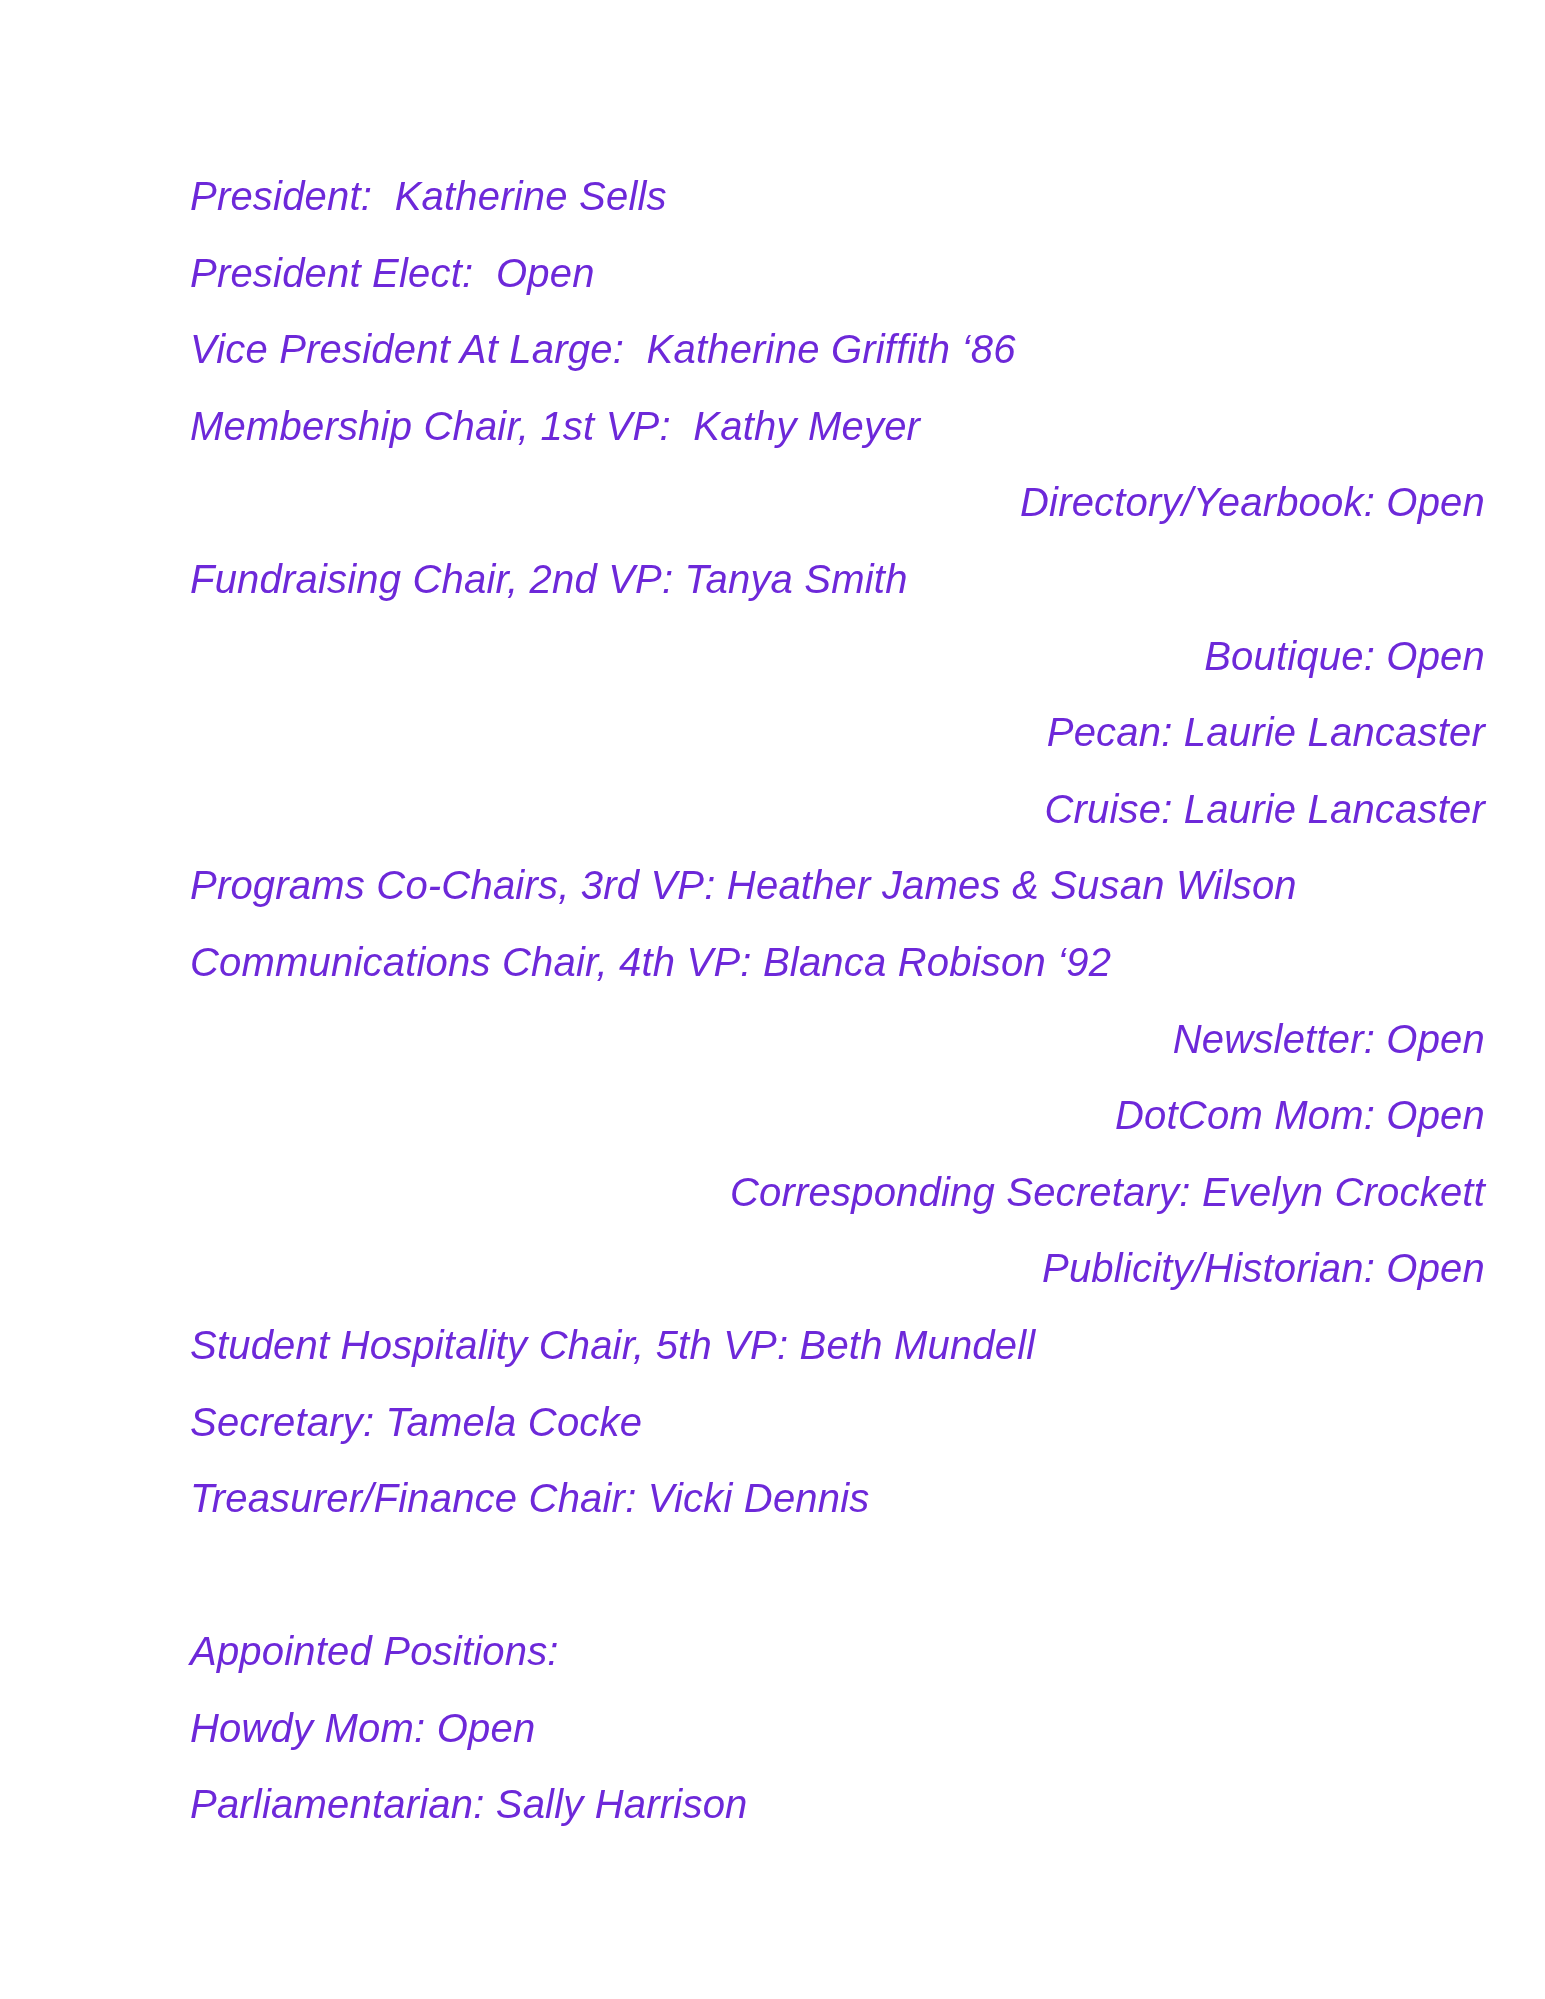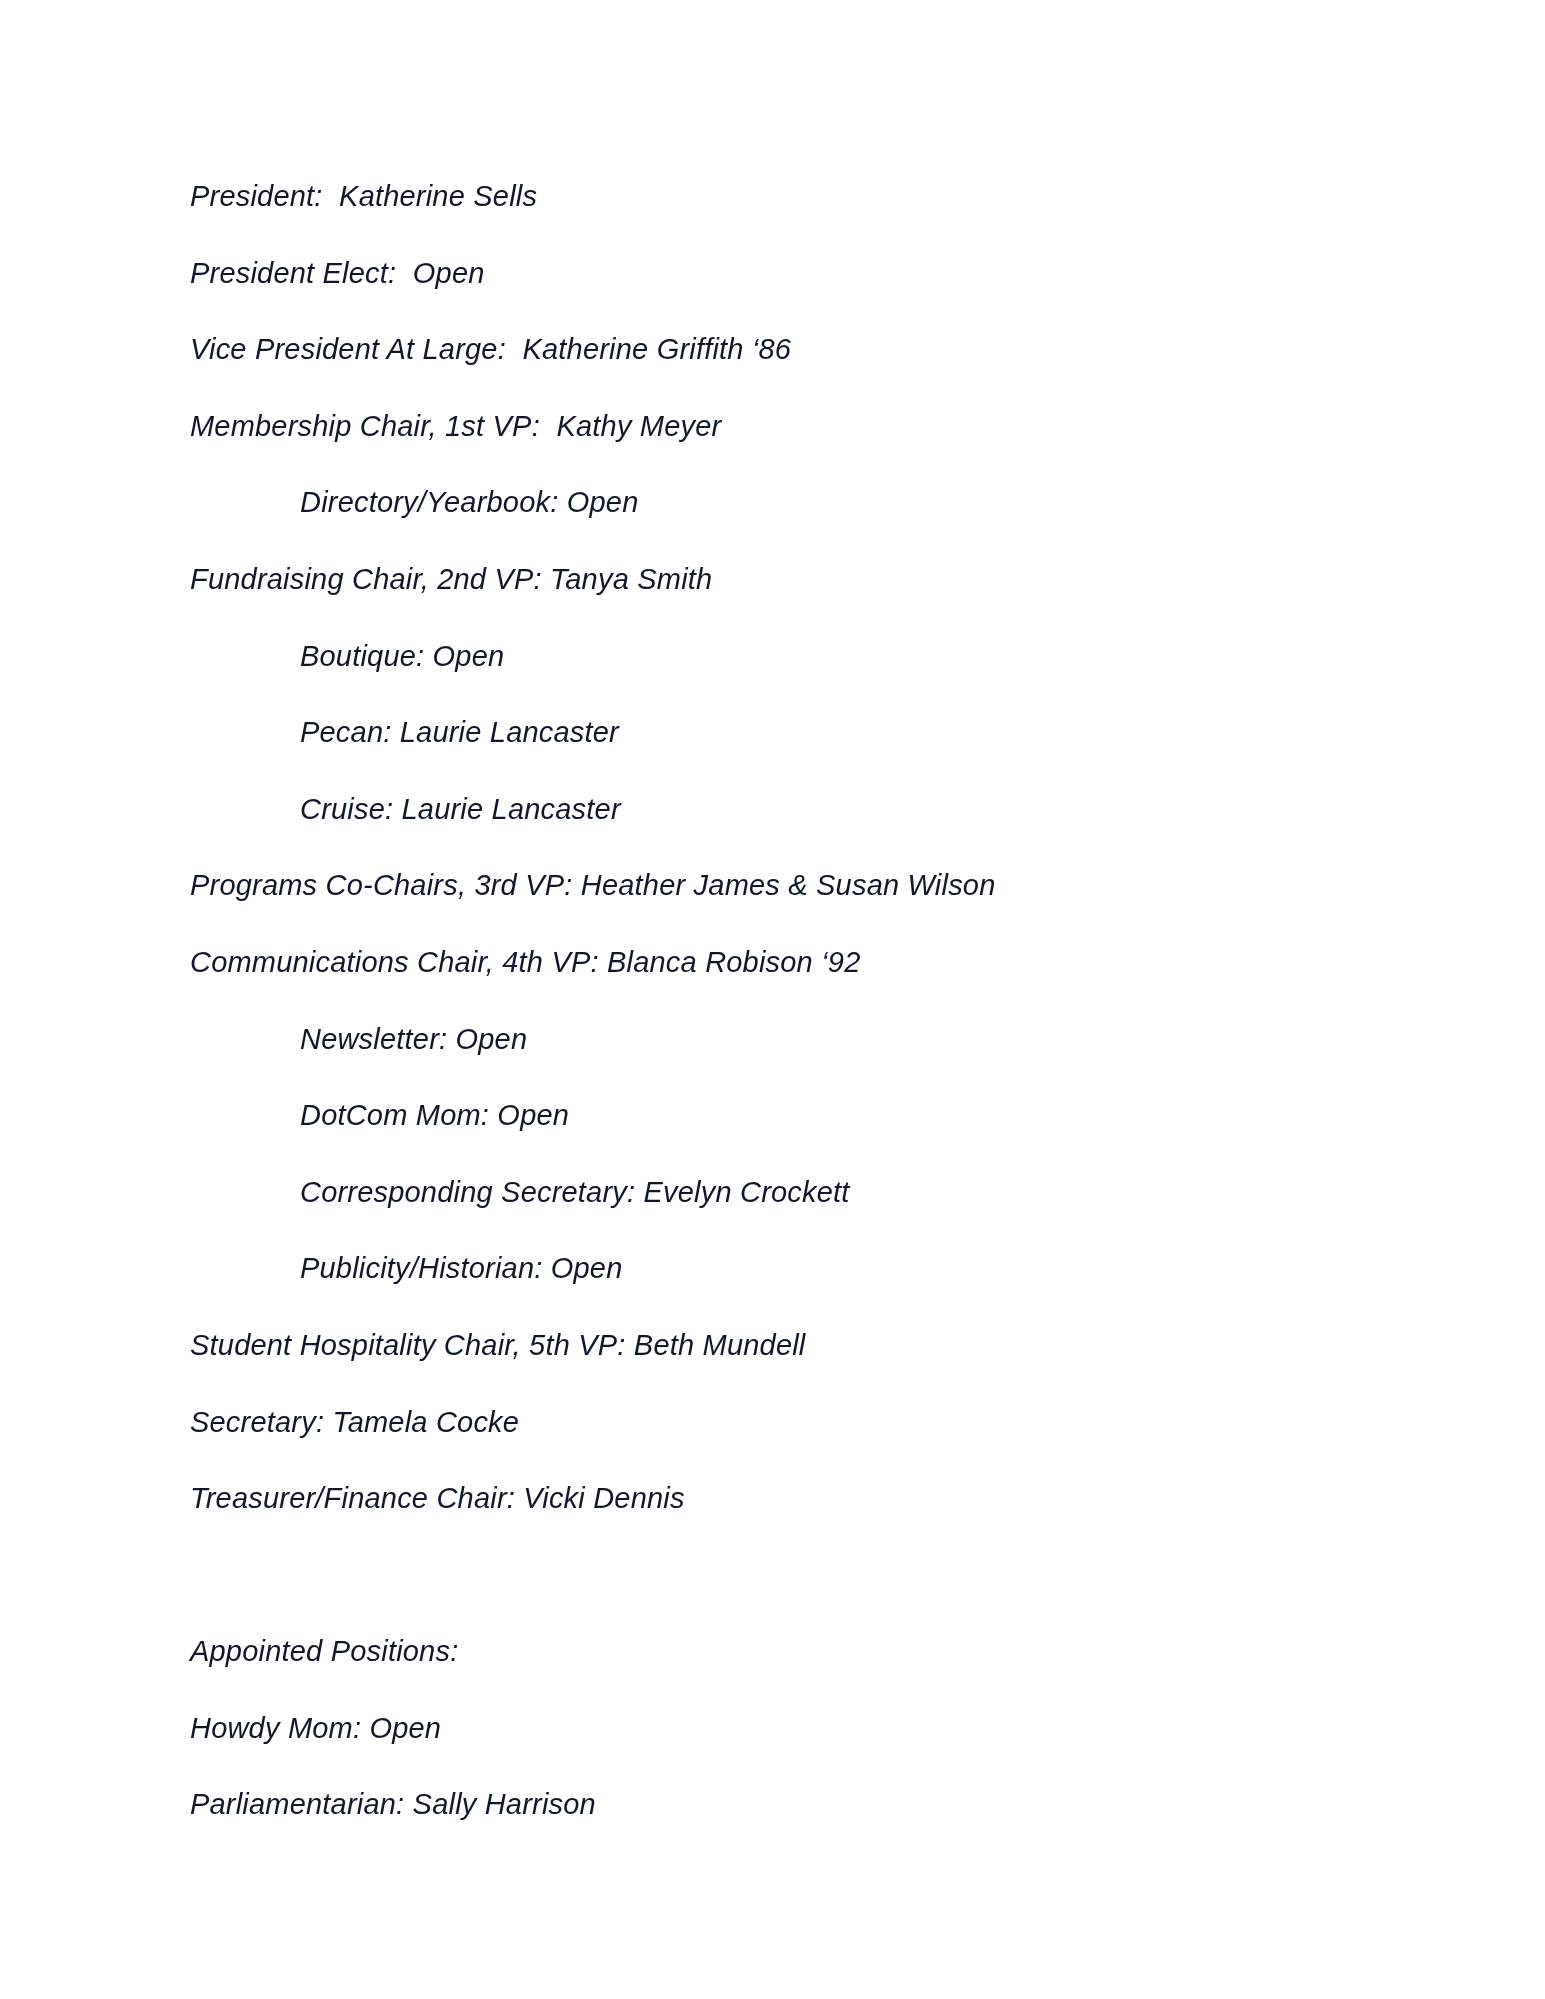--- a/index.html
+++ b/index.html
@@ -14,31 +14,32 @@
     background: #ffffff;
     overflow: hidden;
   }
   .roster {
     position: absolute;
     left: 190px;
     top: 158px;
     right: 60px;
     font-family: "Liberation Sans", sans-serif;
     font-style: italic;
-    font-size: 29px;
+    font-size: 40px;
     line-height: 76.6px;
-    color: #0f172a;
+    color: #6d28d9;
     white-space: pre-wrap;
     letter-spacing: 0.2px;
   }
   .line {
     min-height: 76.6px;
   }
   .line.indent-1 {
     padding-left: 110px;
+    text-align: right;
   }
 </style>
 </head>
 <body>
 
 <div class="page">
   <div class="roster" id="roster"><div class="line">President:  Katherine Sells</div><div class="line">President Elect:  Open</div><div class="line">Vice President At Large:  Katherine Griffith ‘86</div><div class="line">Membership Chair, 1st VP:  Kathy Meyer</div><div class="line indent-1">Directory/Yearbook: Open</div><div class="line">Fundraising Chair, 2nd VP: Tanya Smith</div><div class="line indent-1">Boutique: Open</div><div class="line indent-1">Pecan: Laurie Lancaster</div><div class="line indent-1">Cruise: Laurie Lancaster</div><div class="line">Programs Co-Chairs, 3rd VP: Heather James &amp; Susan Wilson</div><div class="line">Communications Chair, 4th VP: Blanca Robison ‘92</div><div class="line indent-1">Newsletter: Open</div><div class="line indent-1">DotCom Mom: Open</div><div class="line indent-1">Corresponding Secretary: Evelyn Crockett</div><div class="line indent-1">Publicity/Historian: Open</div><div class="line">Student Hospitality Chair, 5th VP: Beth Mundell</div><div class="line">Secretary: Tamela Cocke</div><div class="line">Treasurer/Finance Chair: Vicki Dennis</div><div class="line"></div><div class="line">Appointed Positions:</div><div class="line">Howdy Mom: Open</div><div class="line">Parliamentarian: Sally Harrison</div></div>
 </div>
 
 </body></html>

